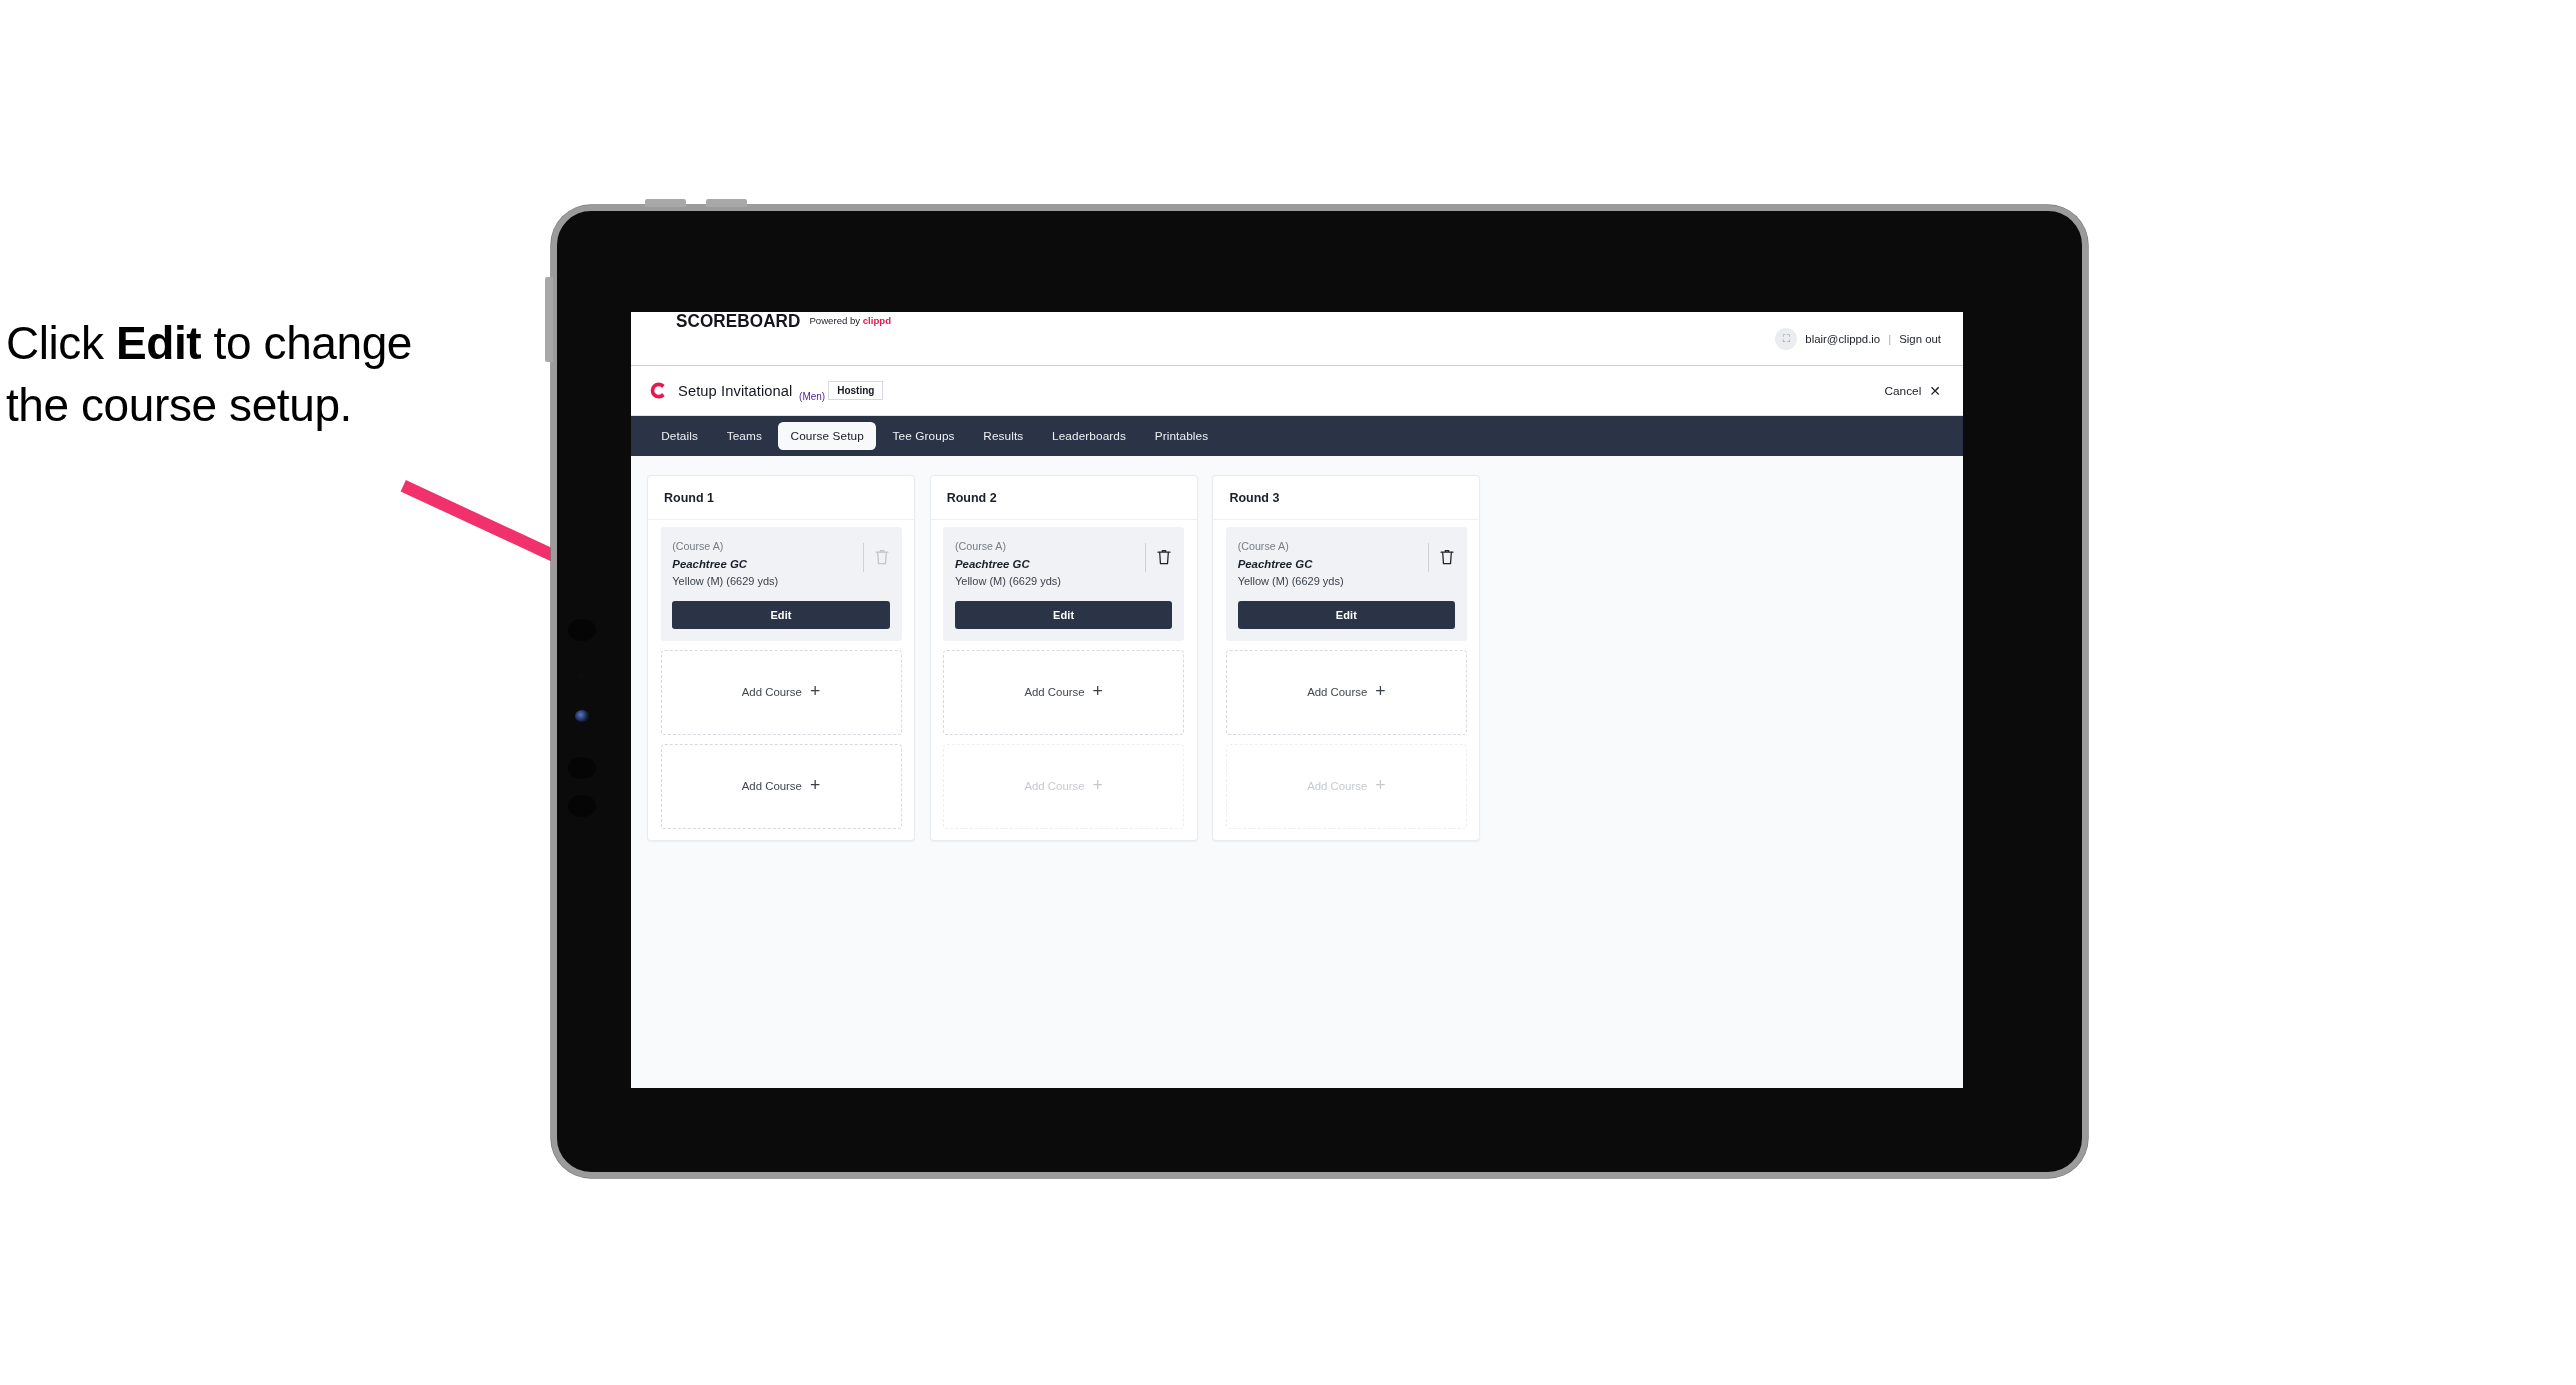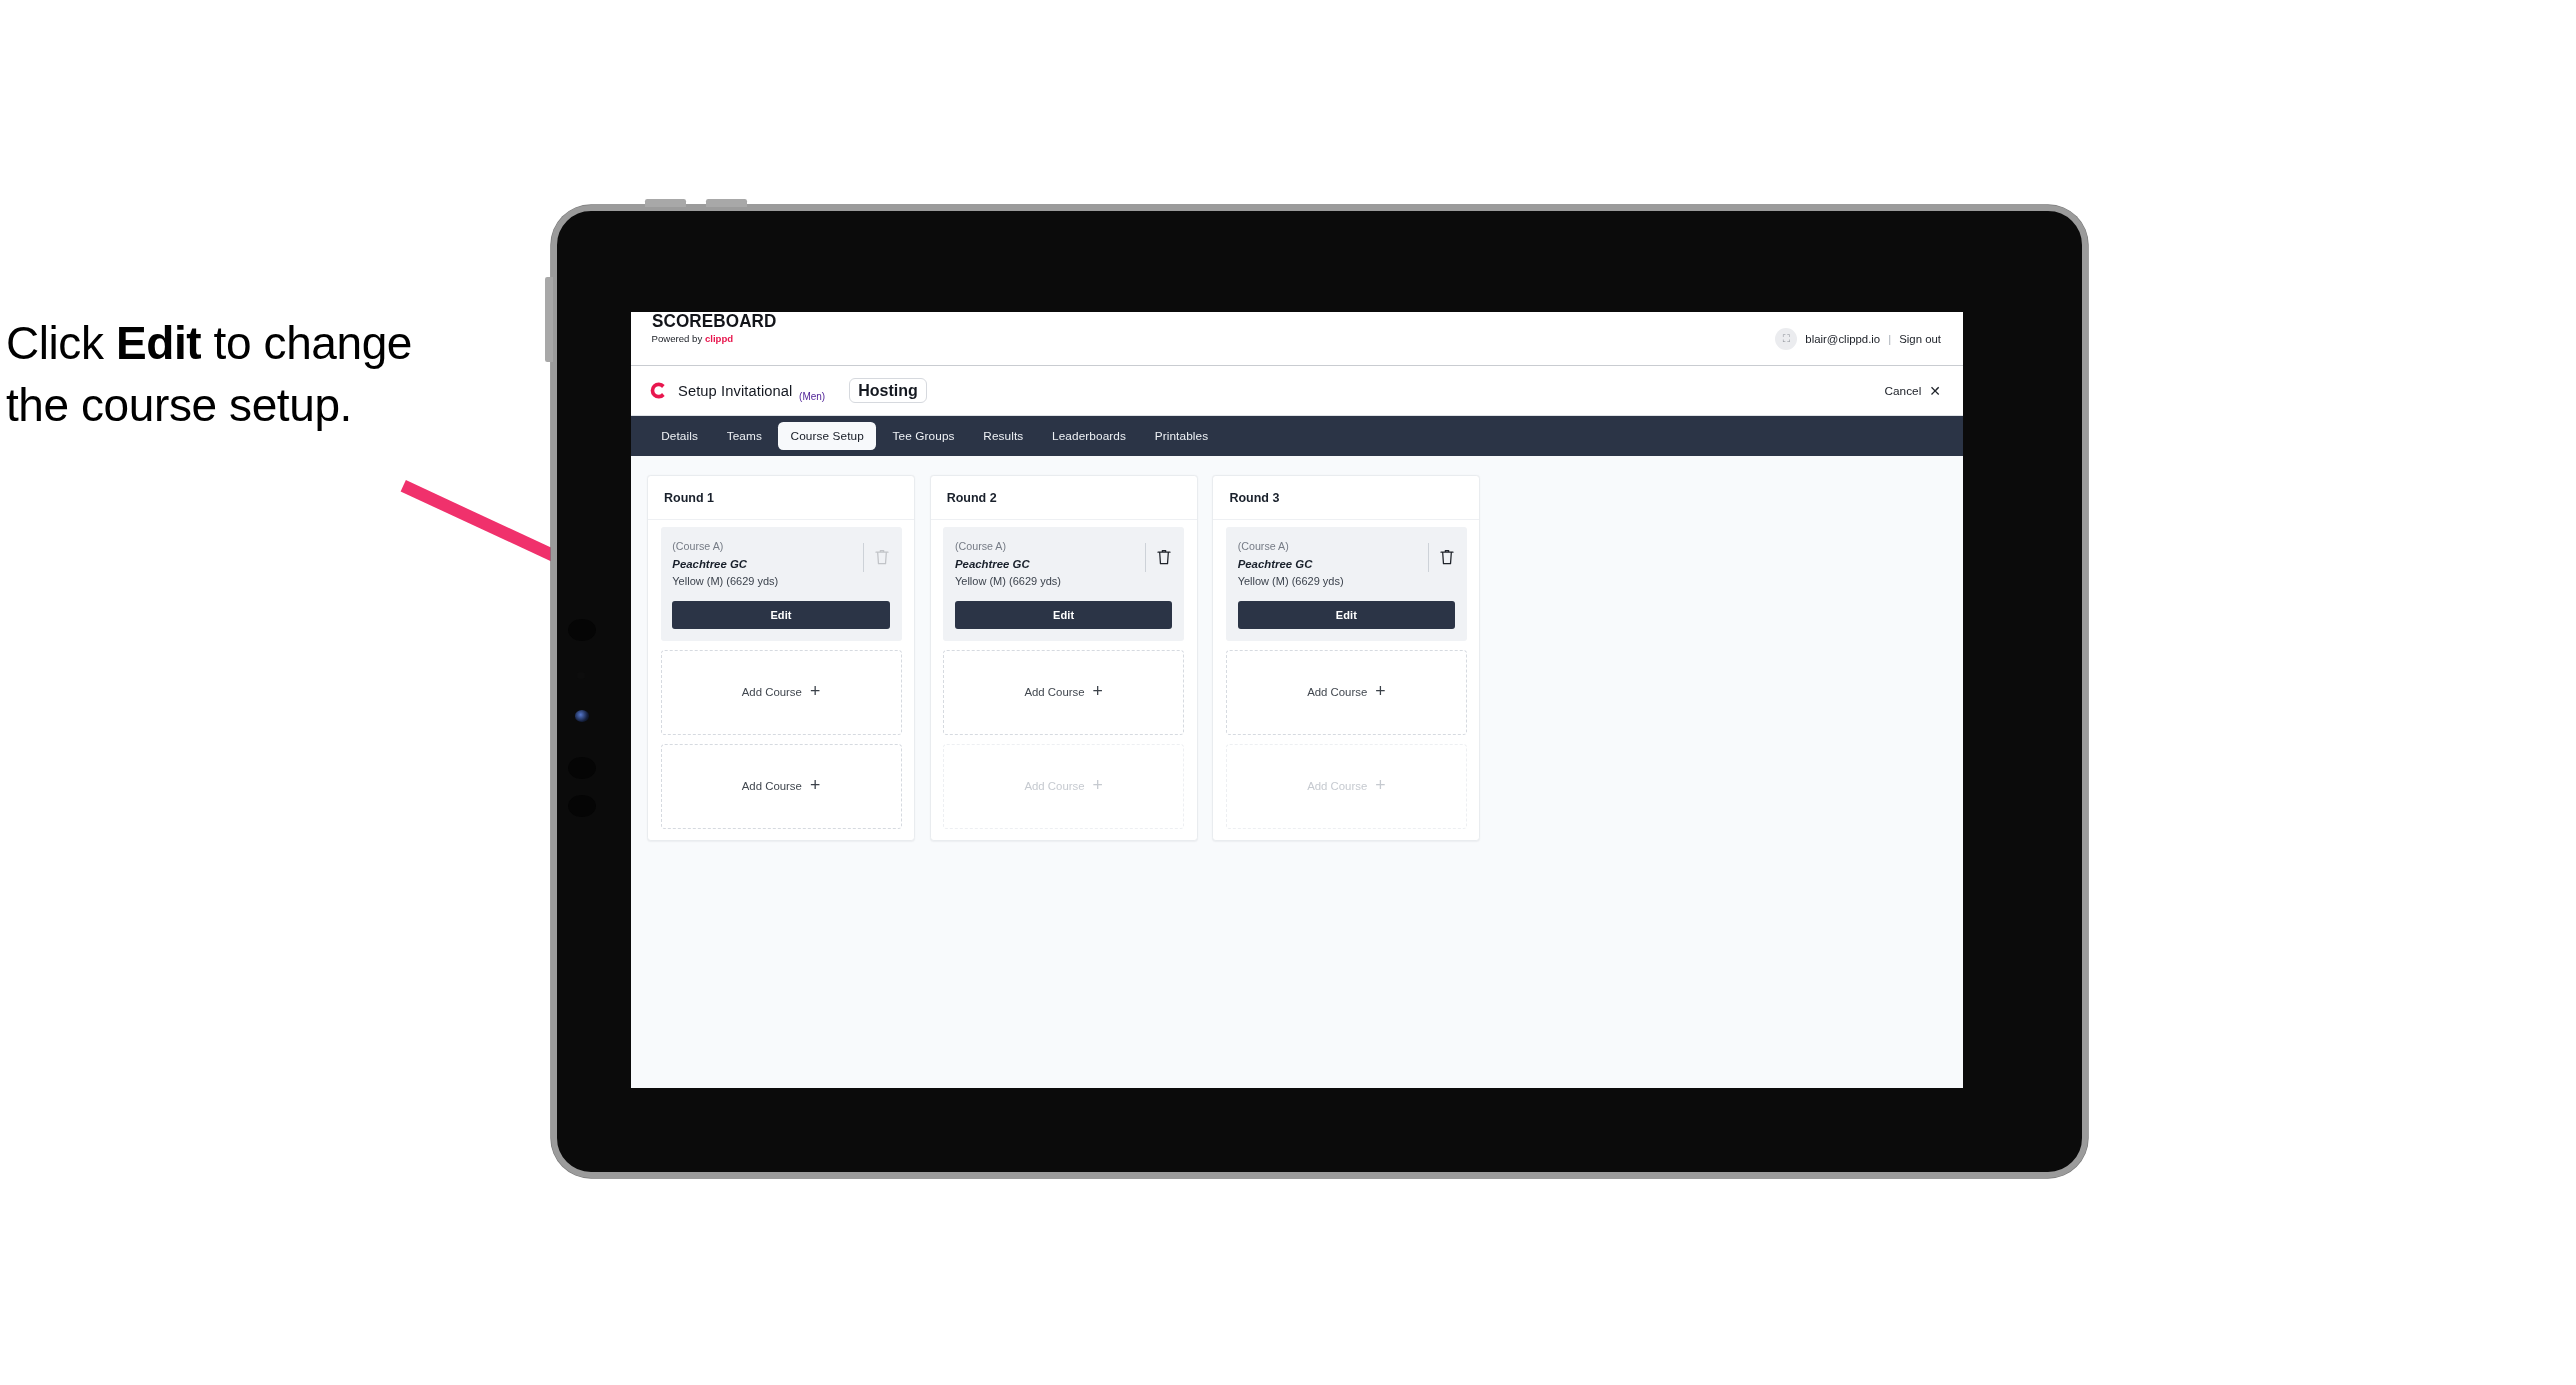--- a/index.html
+++ b/index.html
@@ -79,23 +79,24 @@
   
   #topnav{
     height:53px;
     background:#ffffff;
     display:flex;
     align-items:stretch;
     border-bottom:0.7px solid #c9ccd1;
     position:relative;
   }
   #brand{
-    display:flex;flex-direction:column;justify-content:flex-start;
+    display:flex;flex-direction:row;justify-content:space-between;
     padding:0 19px 0 20.6px;
     min-width:110px;
+    margin-left:24px;
   }
   #brand .bm{
     font-family:"Liberation Sans", sans-serif;
     font-weight:700;
     font-size:18.4px;
     letter-spacing:0.1px;
     color:#13151a;
     line-height:1;
     transform:scaleX(0.93);
     transform-origin:left center;
@@ -144,24 +145,24 @@
     padding:0 22px 0 17.7px;
     border-bottom:0.7px solid #dfe2e6;
   }
   #clogo{
     width:19px;height:19px;margin-right:10.3px;
     display:block;
   }
   #tour-name{font-size:14.7px;color:#141820;font-weight:400;letter-spacing:0.1px;}
   #tour-gender{font-size:10px;color:#4c1d95;margin-left:6.6px;margin-top:12px;}
   #hosting{
-    margin-left:24px;
-    border:0.7px solid #d6d9de;border-radius:6px;
+    margin-left:3px;
+    border:0.7px solid #d6d9de;border-radius:0;
     padding:3.7px 8px;
-    font-size:16px;font-weight:700;color:#141820;
+    font-size:10px;font-weight:700;color:#141820;
     line-height:1;
   }
   #cancel{
     margin-left:auto;
     display:flex;align-items:center;gap:8px;
     font-size:11.8px;color:#20242b;cursor:pointer;
   }
   #cancel .xm{font-size:14px;line-height:1;}
 
   

